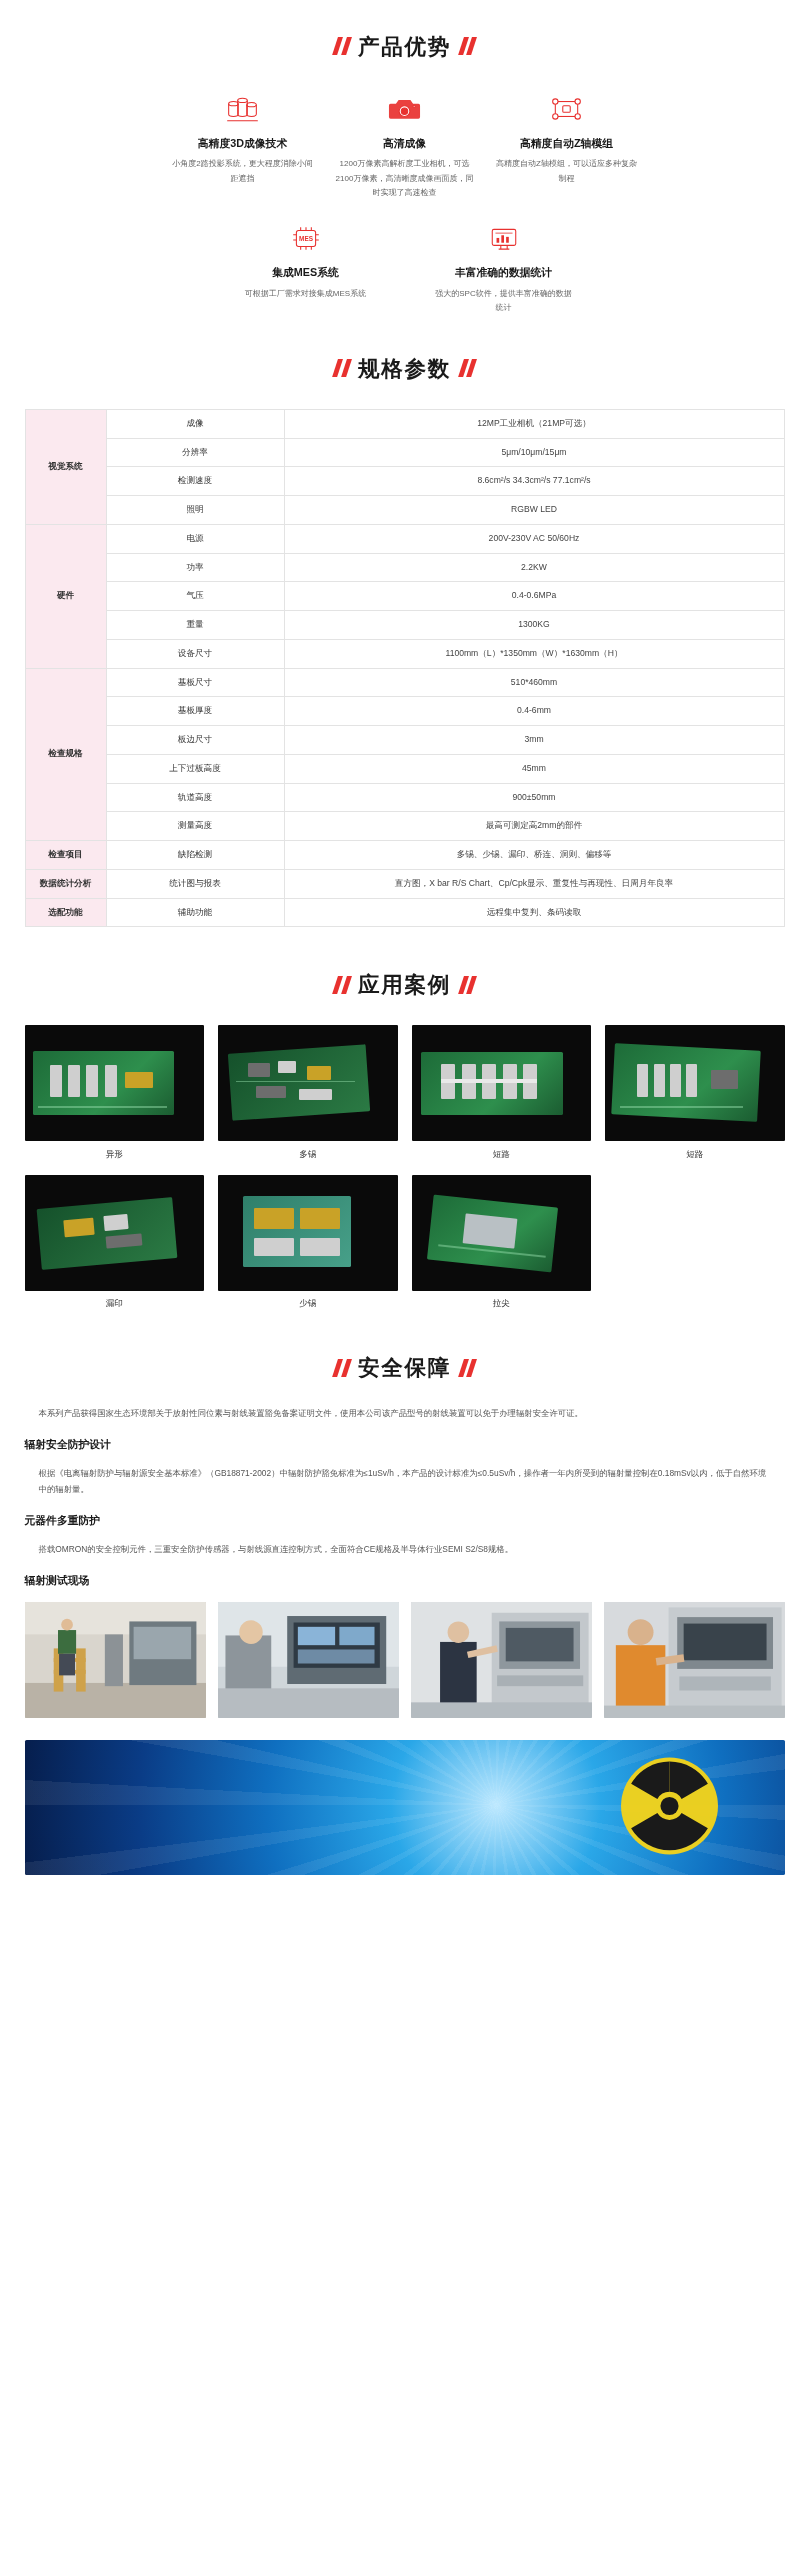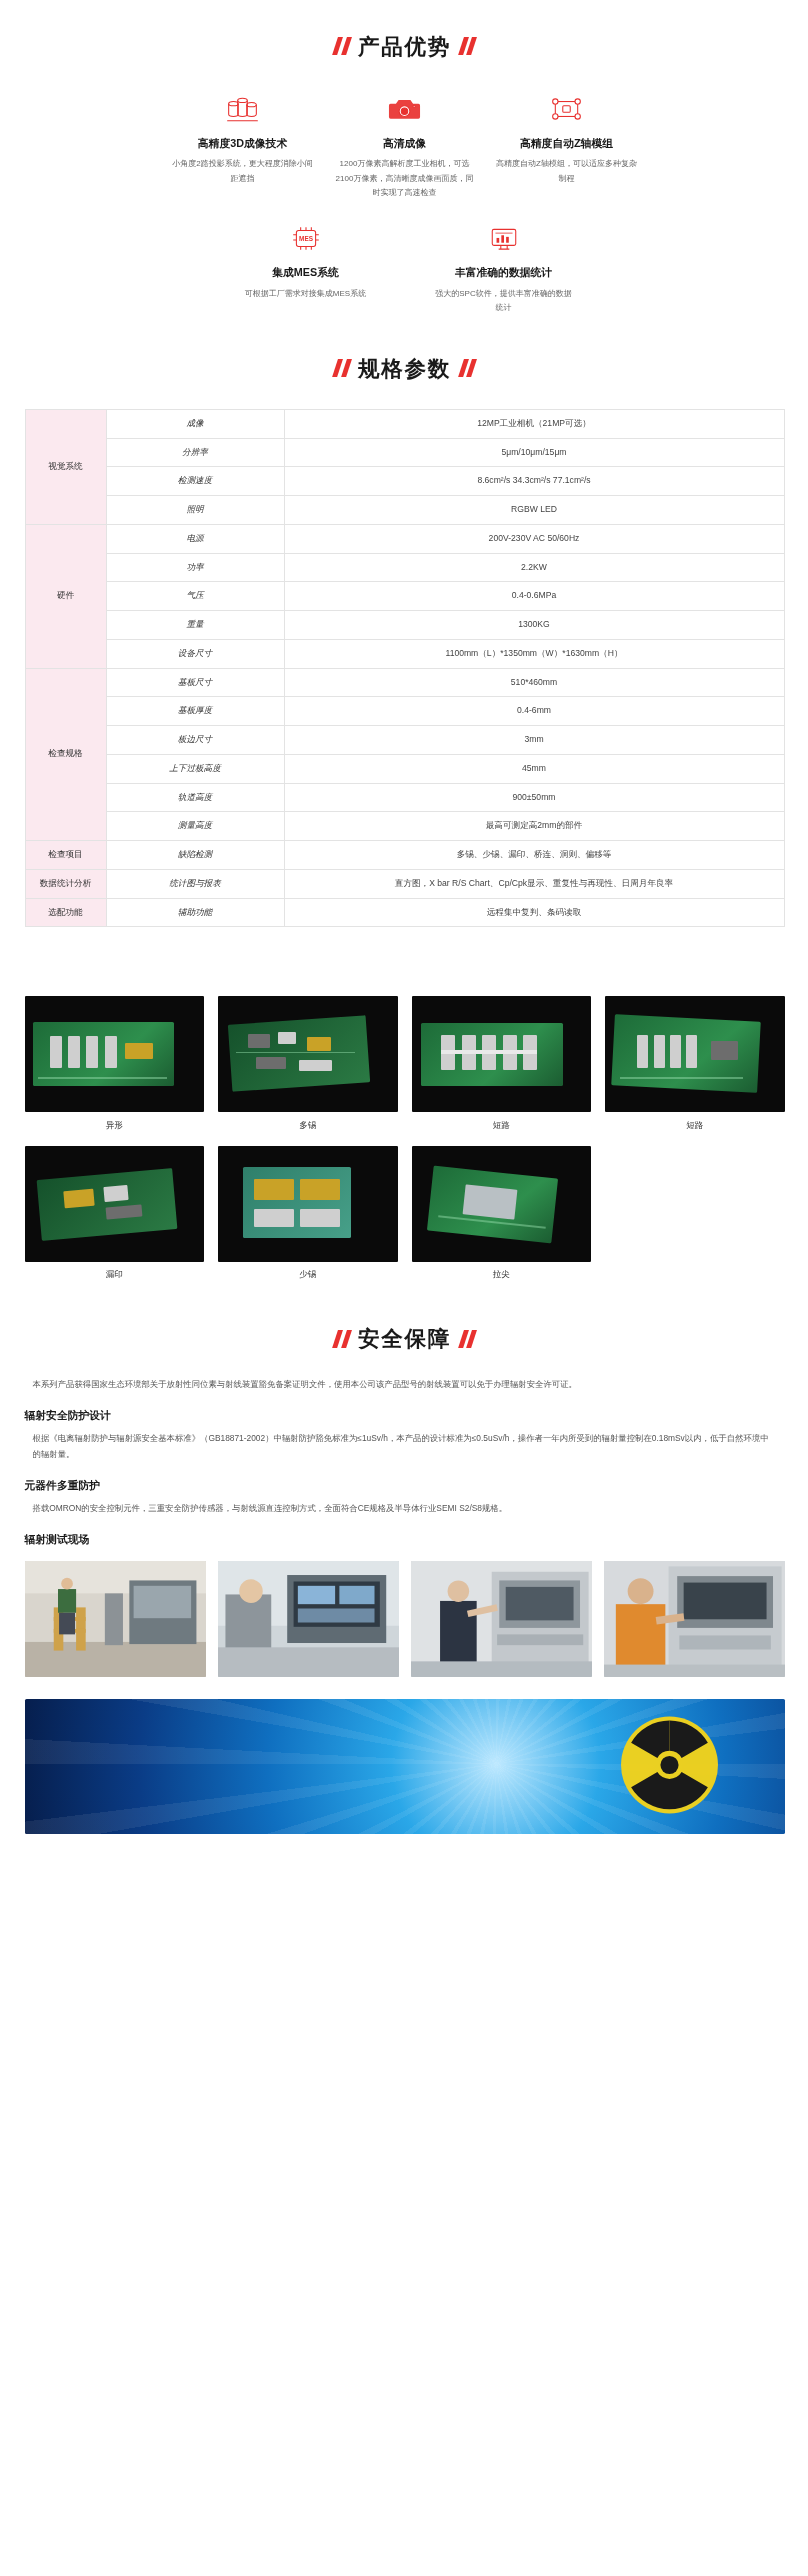--- a/index.html
+++ b/index.html
@@ -88,27 +88,26 @@
   .spec-table td {
     border: 0.5px solid #e3e3e3;
     padding: 7px 5.4px;
     text-align: center;
     color: #444;
     line-height: 1.6;
   }
   .spec-table td.group {
     background: #fbe9ef;
     width: 81px;
-    font-weight: normal;
+    font-weight: bold;
     color: #333;
   }
   .spec-table td.key {
     width: 178px;
     color: #333;
-    font-style: italic;
   }
   .spec-table td.val {
     color: #444;
   }
 
   
   .cases { padding: 43px 0 0 0; }
   .case-grid {
     width: 760px;
     margin: 26px auto 0 auto;
@@ -154,21 +153,21 @@
     font-size: 10.8px;
     font-weight: bold;
     color: #1a1a1a;
     margin: 16px 0 7.5px 0;
   }
   .safety-h.first { margin-top: 0; }
   .safety-p {
     font-size: 8.4px;
     color: #555;
     line-height: 1.9;
-    margin: 8px;
+    margin: 14px;
   }
   .photo-grid {
     width: 760px;
     margin: 14px auto 0 auto;
     display: grid;
     grid-template-columns: repeat(4, 1fr);
     gap: 12px;
   }
   .photo {
     height: 116px;
@@ -397,20 +396,31 @@
         <tr>
           <td class="group">选配功能</td>
           <td class="key">辅助功能</td>
           <td class="val">远程集中复判、条码读取</td>
         </tr>
       </tbody>
     </table>
   </section>
 
   <section class="cases">
+    <div class="section-title">
+      <span class="slash-group">
+        <span class="slash"></span>
+          <span class="slash s2"></span>
+      </span>
+      <h2>应用案例</h2>
+      <span class="slash-group">
+        <span class="slash"></span>
+          <span class="slash s2"></span>
+      </span>
+    </div>
 
     <div class="case-grid">
 
       <div class="case-item">
         <div class="case-img">
           <div class="pcb green" style="left:8.6px;top:26px;width:141px;height:64px;"></div>
           <div class="chip" style="left:25px;top:40px;width:12px;height:32px;"></div>
           <div class="chip" style="left:43px;top:40px;width:12px;height:32px;"></div>
           <div class="chip" style="left:61px;top:40px;width:12px;height:32px;"></div>
           <div class="chip" style="left:80px;top:40px;width:12px;height:32px;"></div>

